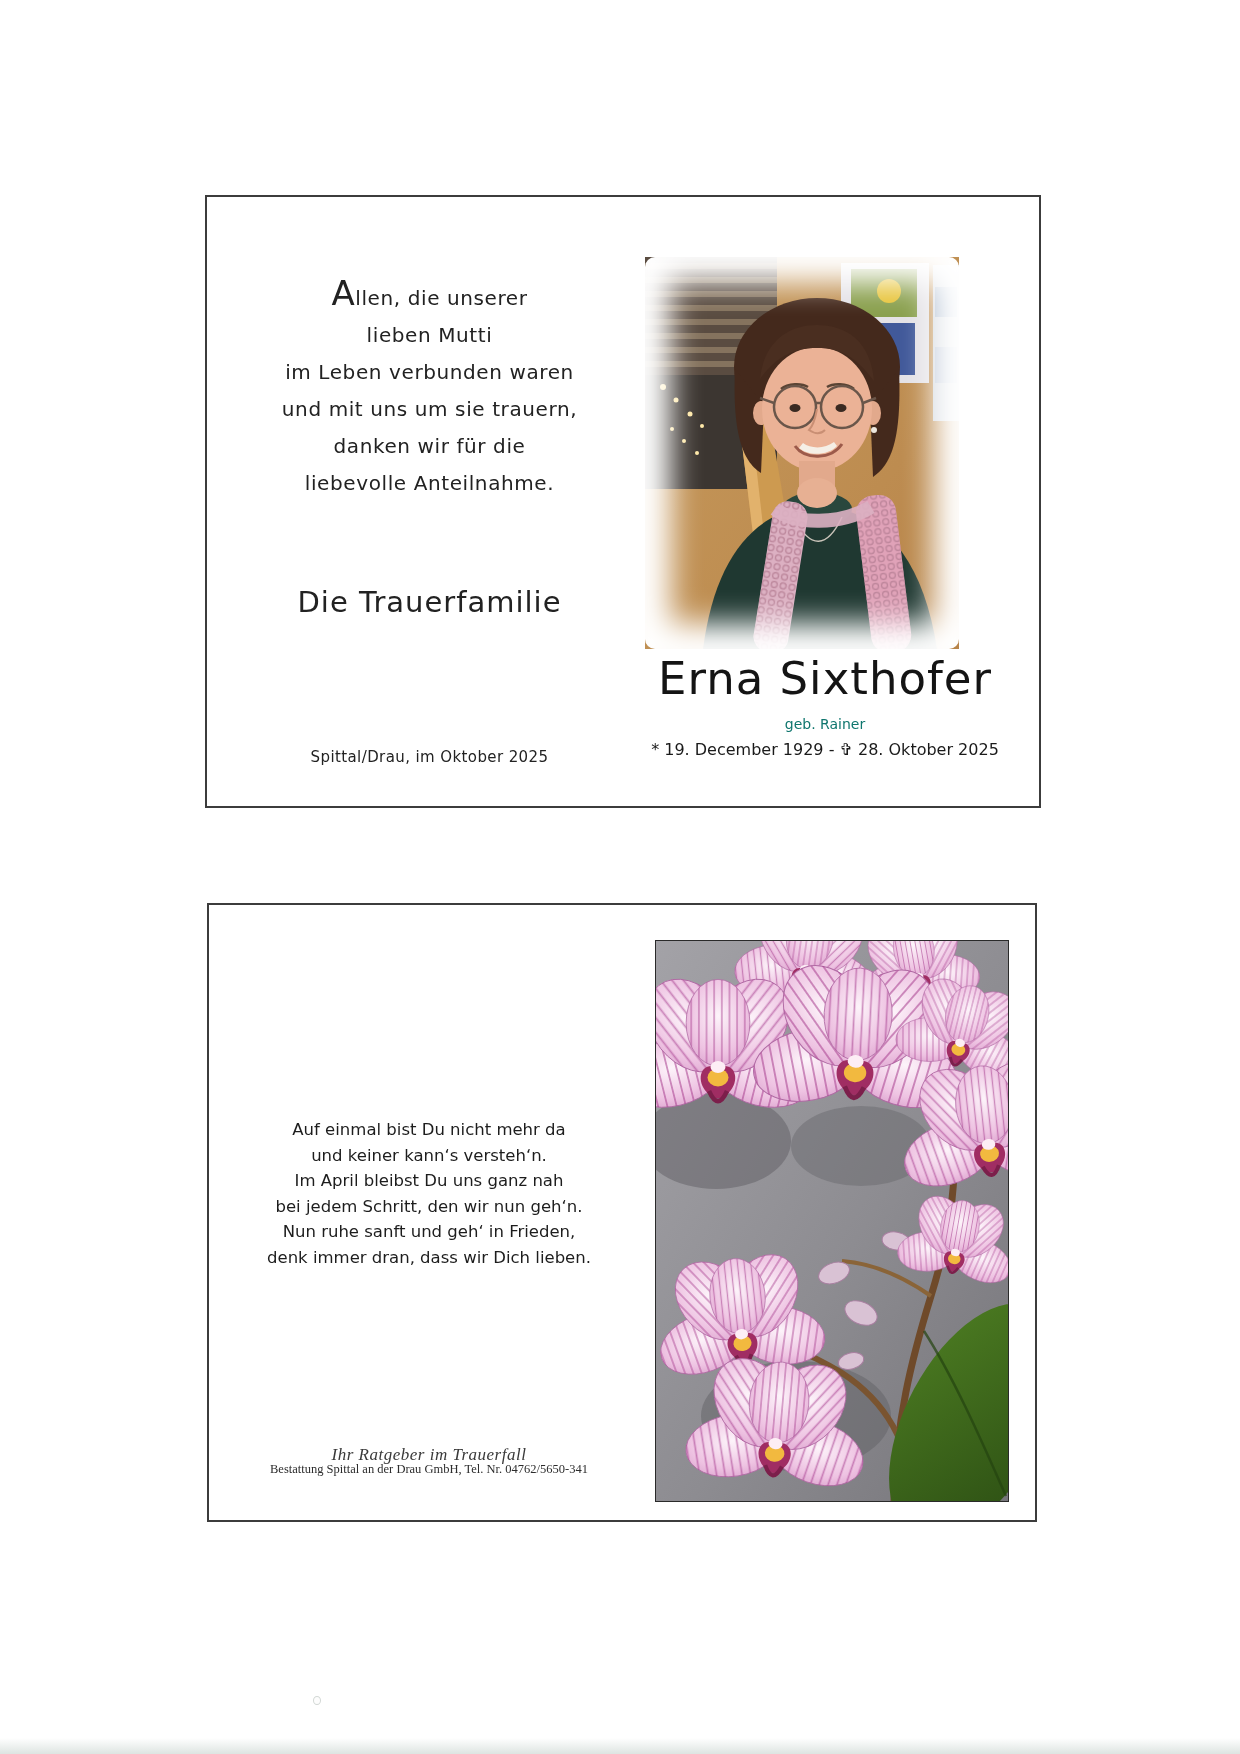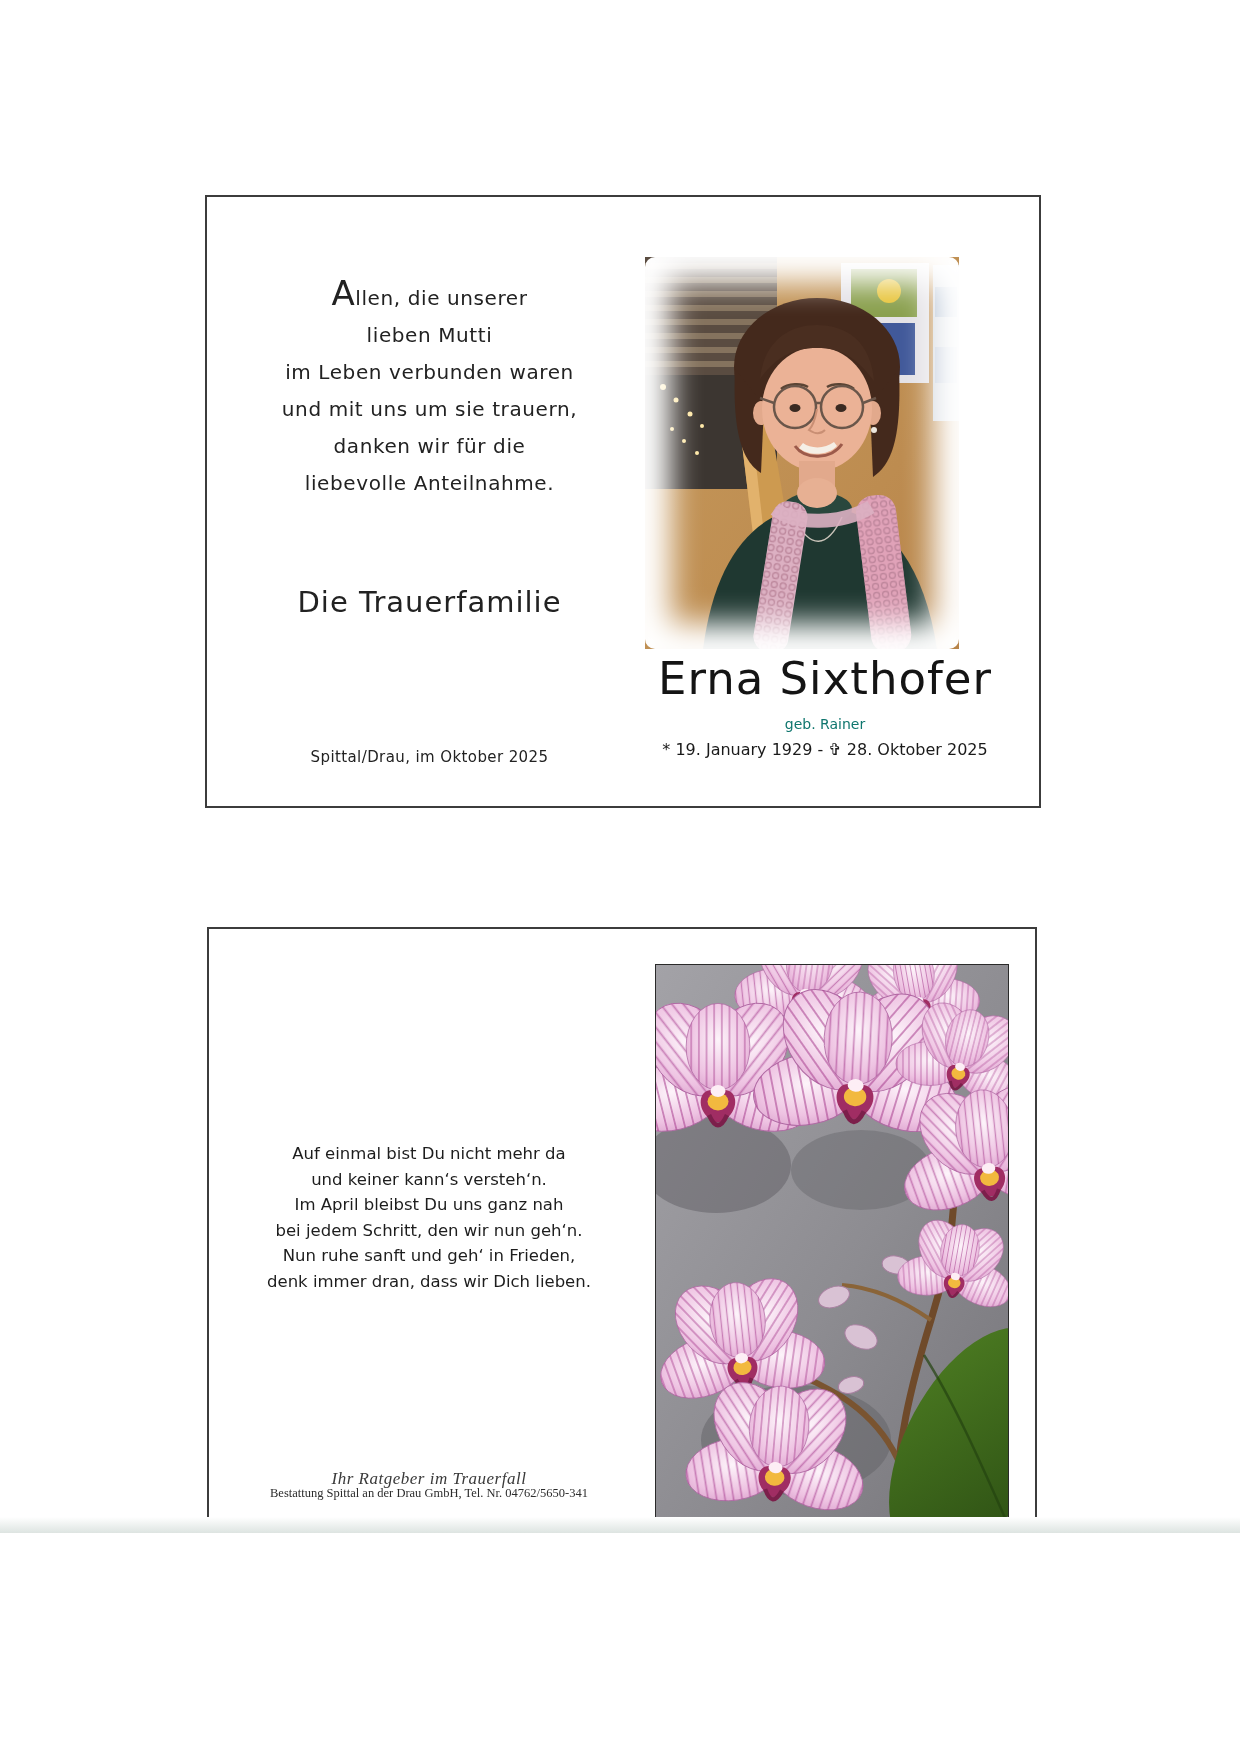--- a/index.html
+++ b/index.html
@@ -1,24 +1,24 @@
 <!DOCTYPE html>
 <html><head>
 <meta charset="utf-8">
 <style>
   html,body{margin:0;padding:0;background:#ffffff;}
   .page{
-    position:relative;width:1240px;height:1533px;background:#ffffff;
+    position:relative;width:1240px;height:1754px;background:#ffffff;
     font-family:"DejaVu Sans", sans-serif;color:#1c1c1c;overflow:hidden;
   }
   .card{
     position:absolute;background:#fff;border:2px solid #3c3c3c;box-sizing:border-box;
   }
   .card-front{left:205px;top:195px;width:836px;height:613px;}
-  .card-back{left:207px;top:903px;width:830px;height:619px;margin-top:24px;}
+  .card-back{left:207px;top:903px;width:830px;height:619px;}
 
   
   .thanks-block{
     position:absolute;left:20px;top:78px;width:405px;text-align:center;
     font-size:20px;line-height:37px;letter-spacing:0.6px;color:#222;
   }
   .thanks-line{white-space:nowrap;}
   .dropcap{font-size:34px;letter-spacing:0.6px;}
   .family-line{
     position:absolute;left:20px;top:388px;width:405px;text-align:center;
@@ -185,21 +185,21 @@
           </g>
           <path d="M130 252 C 150 268, 196 268, 226 250" stroke="#dcb0c2" stroke-width="14" fill="none" opacity="0.9"></path>
         </g>
       </svg>
       <div class="vignette"></div>
     </div>
 
     <div class="name-block">
       <div class="deceased-name">Erna Sixthofer</div>
       <div class="birth-name">geb. Rainer</div>
-      <div class="life-dates">* 19. January 1929 - ✞ 28. Oktober 2025</div>
+      <div class="life-dates">* 19. December 1929 - ✞ 28. Oktober 2025</div>
     </div>
   </div>
 
   <div class="card card-back">
 
     <div class="poem-block">
       <div class="poem-line">Auf einmal bist Du nicht mehr da</div>
       <div class="poem-line">und keiner kann‘s versteh‘n.</div>
       <div class="poem-line">Im April bleibst Du uns ganz nah</div>
       <div class="poem-line">bei jedem Schritt, den wir nun geh‘n.</div>

